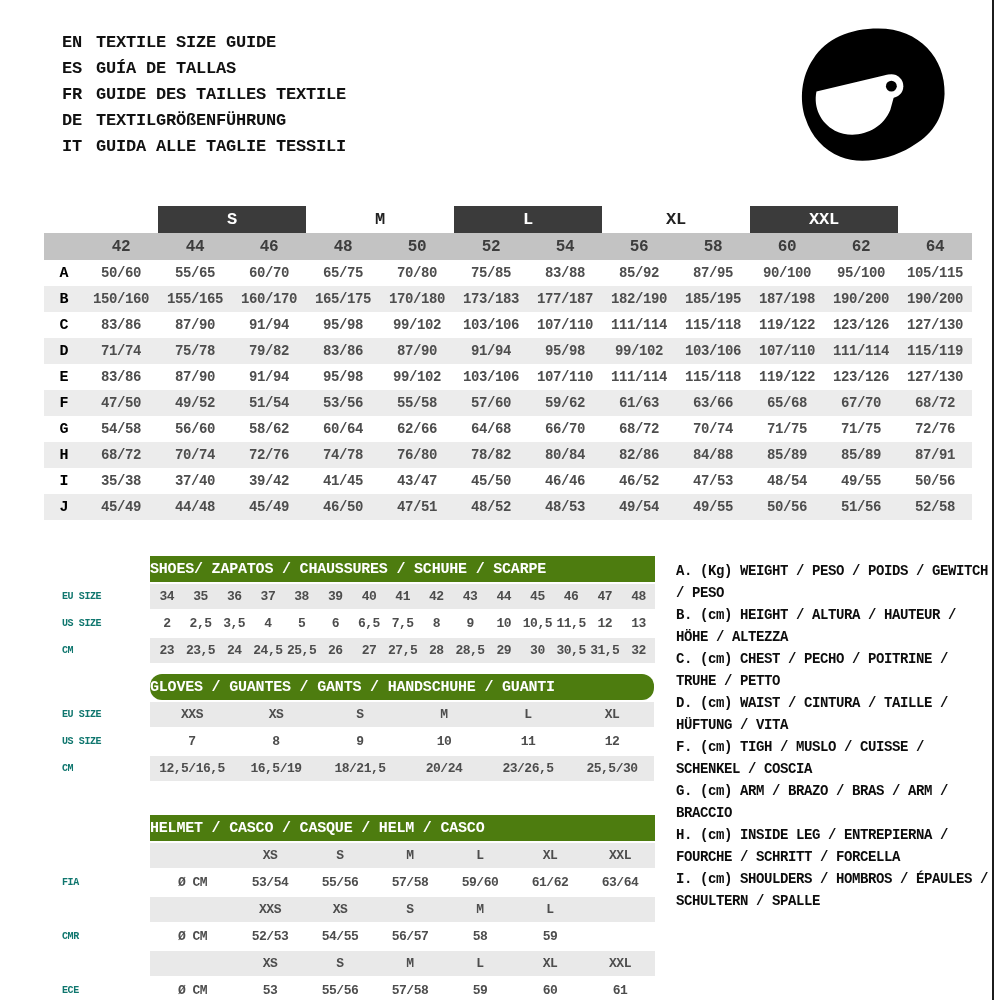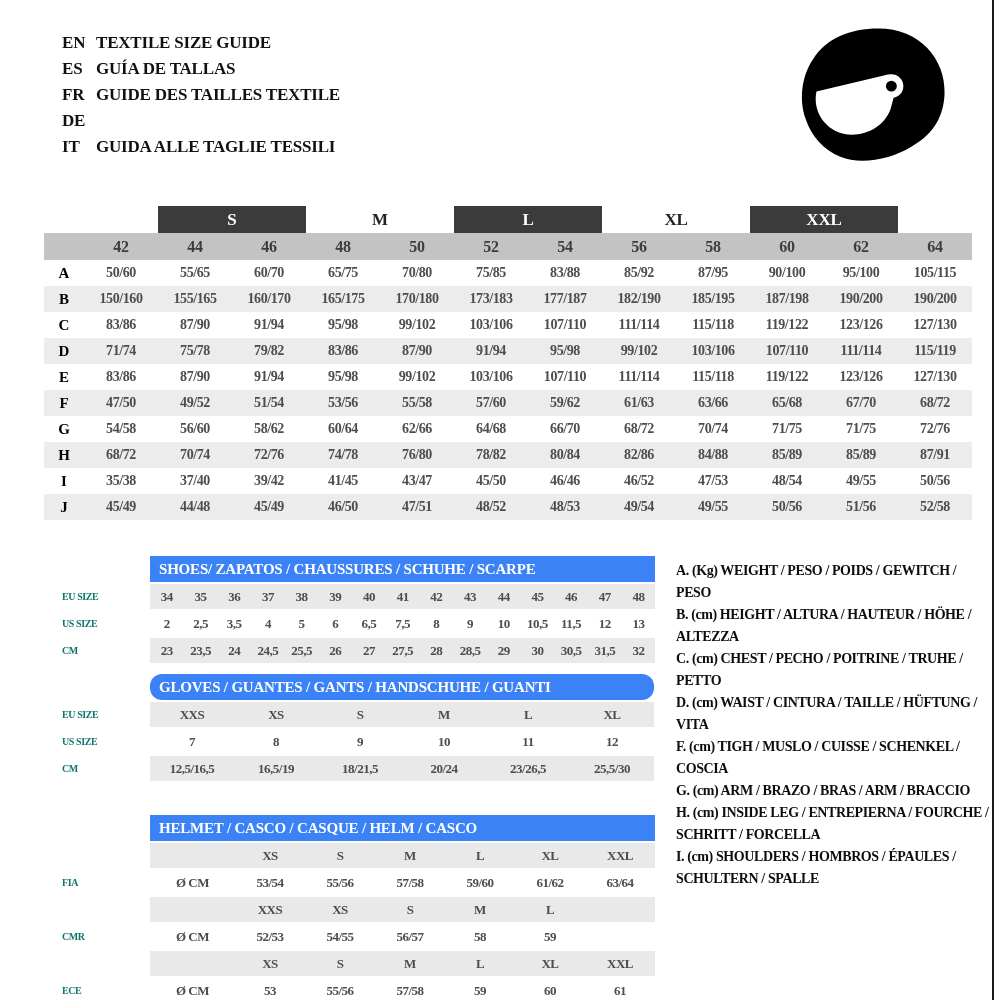--- a/index.html
+++ b/index.html
@@ -1,19 +1,19 @@
 <!DOCTYPE html>
 <html><head>
 <meta charset="utf-8">
 <style>
   * { margin:0; padding:0; box-sizing:border-box; }
   body { background:#fff; }
   .page {
     position:relative; width:1000px; height:1000px; background:#fff;
-    font-family:Liberation Serif, serif; font-weight:bold; color:#111;
+    font-family:Liberation Mono, monospace; font-weight:bold; color:#111;
     overflow:hidden;
   }
   .edge-line { position:absolute; right:6px; top:0; width:2px; height:1000px; background:#1c1c1c; }
 
   
   .topbar { position:absolute; top:30px; left:62px; }
   .lang-row { display:flex; font-size:17px; line-height:26px; letter-spacing:-0.2px; }
   .lang-code { width:34px; }
   .helmet-wrap { position:absolute; top:26px; left:798px; width:152px; height:142px; }
   .helmet-wrap svg { width:100%; height:100%; }
@@ -27,22 +27,22 @@
   .grp.light { color:#222; }
   .num { height:27px; background:#c3c3c3; color:#3d3d3d; font-size:16px; letter-spacing:-0.3px; }
   .cell { height:26px; color:#4d4d4d; font-size:14px; letter-spacing:-0.4px; }
   .rlab { height:26px; color:#000; font-size:15px; }
   .stripe { background:#ececec; }
 
   
   .sub { position:absolute; left:40px; display:grid; row-gap:2px; }
   .sub div { display:flex; align-items:center; justify-content:center; }
   .sub .t-spacer { background:#fff; }
-  .sub-title { height:26px; background:#3b82f6; color:#fff; font-size:15px;
-               letter-spacing:-0.2px; justify-content:flex-start !important; padding-left:9px; }
+  .sub-title { height:26px; background:#4d7c0f; color:#fff; font-size:15px;
+               letter-spacing:-0.2px; justify-content:flex-start !important; }
   .sub .lab { color:#0f766e; font-size:10px; letter-spacing:-0.4px;
               justify-content:flex-start !important; padding-left:22px; }
   .scell { height:25px; color:#4d4d4d; font-size:13px; letter-spacing:-0.5px; }
   .gray { background:#e9e9e9; }
   .shoes { top:556px; grid-template-columns:110px repeat(15, 33.7px); }
   .gloves { top:674px; grid-template-columns:110px repeat(6, 84px); }
   .helm { top:791px; grid-template-columns:110px 85px repeat(6, 70px); }
 
   
   .legend { position:absolute; top:560px; left:676px; width:316px;
@@ -63,20 +63,21 @@
       <div class="lang-row">
         <div class="lang-code">ES</div>
         <div class="lang-title">GUÍA DE TALLAS</div>
       </div>
       <div class="lang-row">
         <div class="lang-code">FR</div>
         <div class="lang-title">GUIDE DES TAILLES TEXTILE</div>
       </div>
       <div class="lang-row">
         <div class="lang-code">DE</div>
+        <div class="lang-title">TEXTILGRÖßENFÜHRUNG</div>
       </div>
       <div class="lang-row">
         <div class="lang-code">IT</div>
         <div class="lang-title">GUIDA ALLE TAGLIE TESSILI</div>
       </div>
     </div>
 
   <div class="helmet-wrap">
     <svg viewBox="0 0 140 130" xmlns="http://www.w3.org/2000/svg">
       <path fill="#000" d="M74 2 C112 2 136 30 135 62 C134 86 122 101 104 111 C86 122 58 128 39 120 C24 114 12 101 7 85 C1 68 3 46 14 30 C26 11 48 2 74 2 Z"></path>

